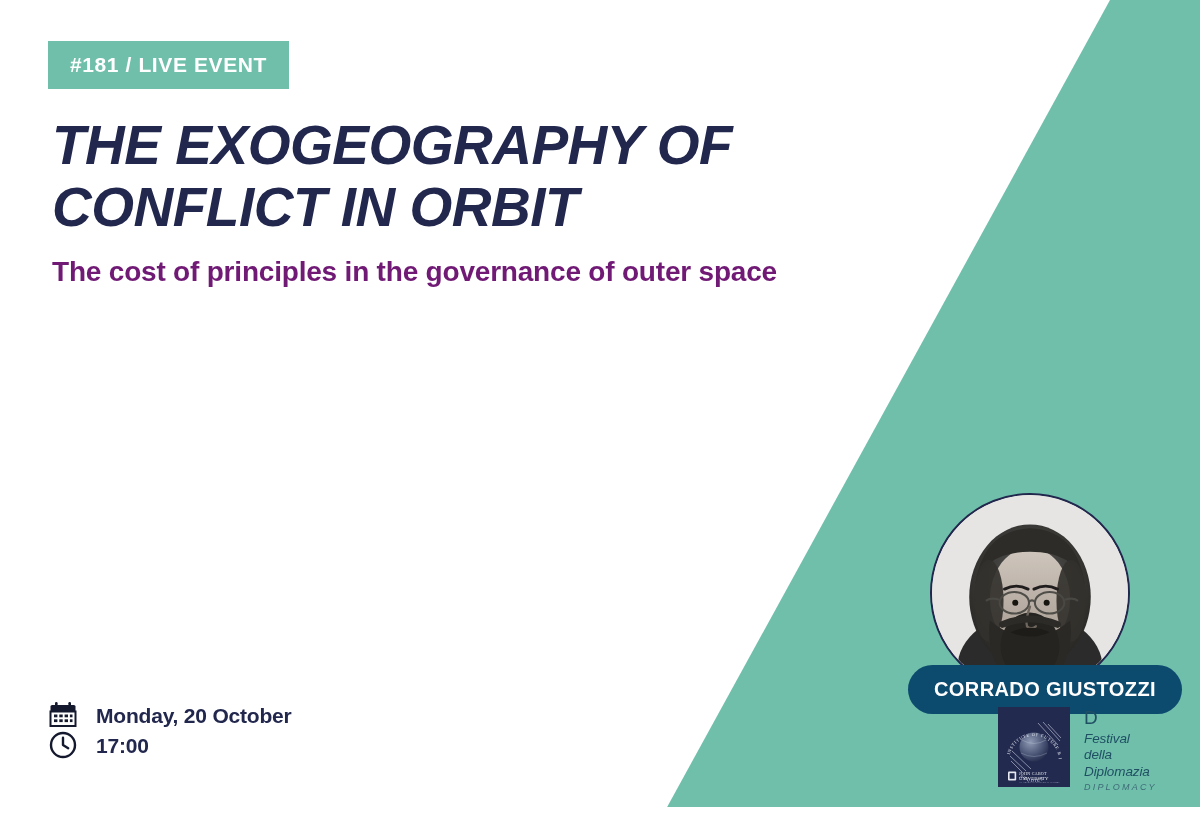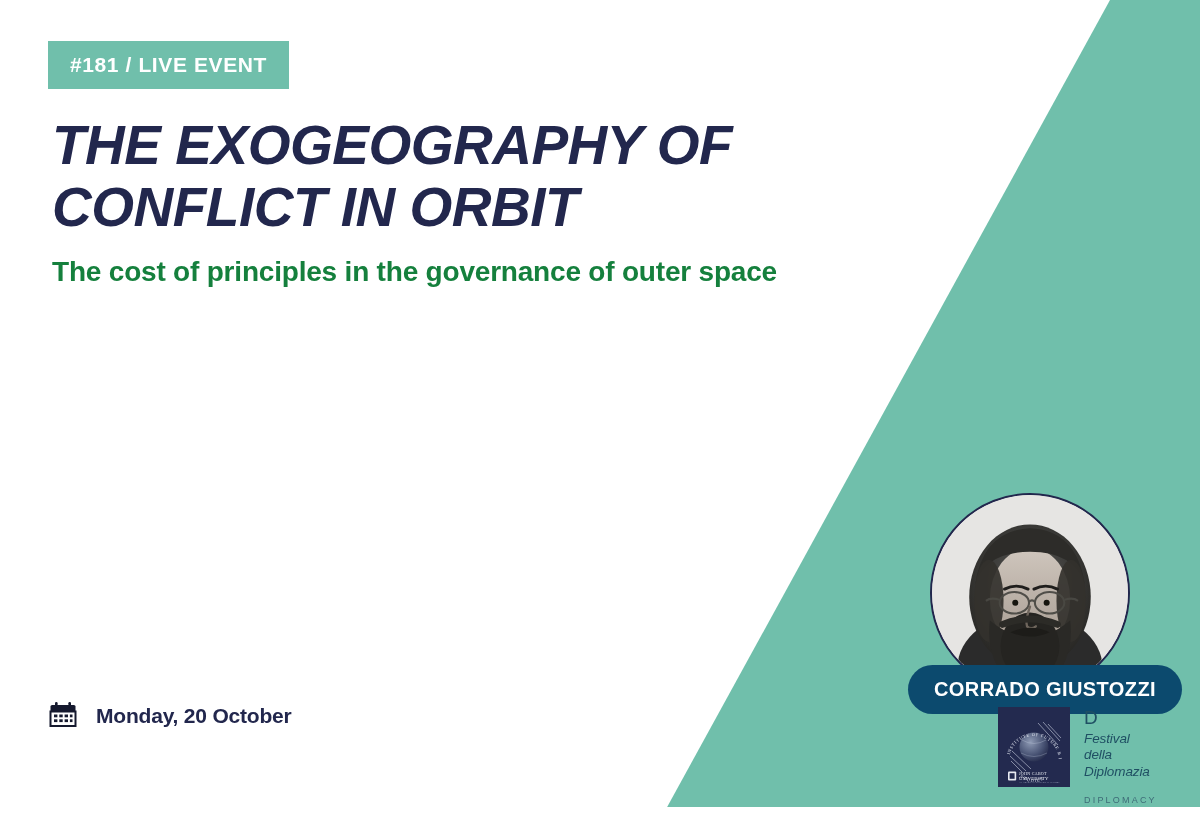--- a/index.html
+++ b/index.html
@@ -52,21 +52,21 @@
   .title {
     color:#22274d;
     font-size:55px;
     font-weight:bold;
     line-height:1.12;
     letter-spacing:-0.5px;
     text-transform:uppercase;
     font-style:italic;
   }
   .subtitle {
-    color:#15803d;
+    color:#701a75;
     font-size:28px;
     font-weight:bold;
     line-height:1.28;
     margin-top:16px;
     letter-spacing:-0.2px;
   }
 
   
   .meta {
     position:absolute;
@@ -157,22 +157,23 @@
     font-size:13.5px;
     font-style:italic;
     font-weight:normal;
     line-height:1.22;
     letter-spacing:-0.1px;
   }
   .fest-diplomacy {
     color:#3e6b77;
     font-size:9px;
     letter-spacing:2.2px;
-    margin-top:16px;
-    line-height:1;
+    margin-top:3px;
+    line-height:1;
+    font-style:italic;
   }
 </style>
 </head>
 <body>
 
 <div id="poster">
 
   <div class="green-wedge"></div>
 
   <div class="badge">#181 / LIVE EVENT</div>
@@ -198,20 +199,29 @@
           <rect x="21.9" y="14.5" width="2.6" height="2.8" fill="#15192e"></rect>
           <rect x="6" y="19.3" width="3.4" height="2.8" fill="#15192e"></rect>
           <rect x="11.3" y="19.3" width="3.4" height="2.8" fill="#15192e"></rect>
           <rect x="16.6" y="19.3" width="3.4" height="2.8" fill="#15192e"></rect>
           <rect x="21.9" y="19.3" width="2.6" height="2.8" fill="#15192e"></rect>
         </svg>
       </span>
       <span class="meta-text">Monday, 20 October</span>
     </div>
 
+    <div class="meta-row">
+      <span class="meta-icon">
+        <svg viewBox="0 0 30 30" xmlns="http://www.w3.org/2000/svg">
+          <circle cx="15" cy="15" r="12" fill="none" stroke="#15192e" stroke-width="2.4"></circle>
+          <path d="M15 7.8 L15 15 L20.2 18.2" fill="none" stroke="#15192e" stroke-width="2.4" stroke-linecap="round" stroke-linejoin="round"></path>
+        </svg>
+      </span>
+      <span class="meta-text">17:00</span>
+    </div>
 
   </div>
 
   <div class="portrait">
     <svg viewBox="0 0 200 200" xmlns="http://www.w3.org/2000/svg">
       <defs>
         <clipPath id="circleClip">
             <circle cx="100" cy="100" r="100"></circle>
           </clipPath>
         <radialGradient id="hairShade" cx="50%" cy="40%" r="65%">

